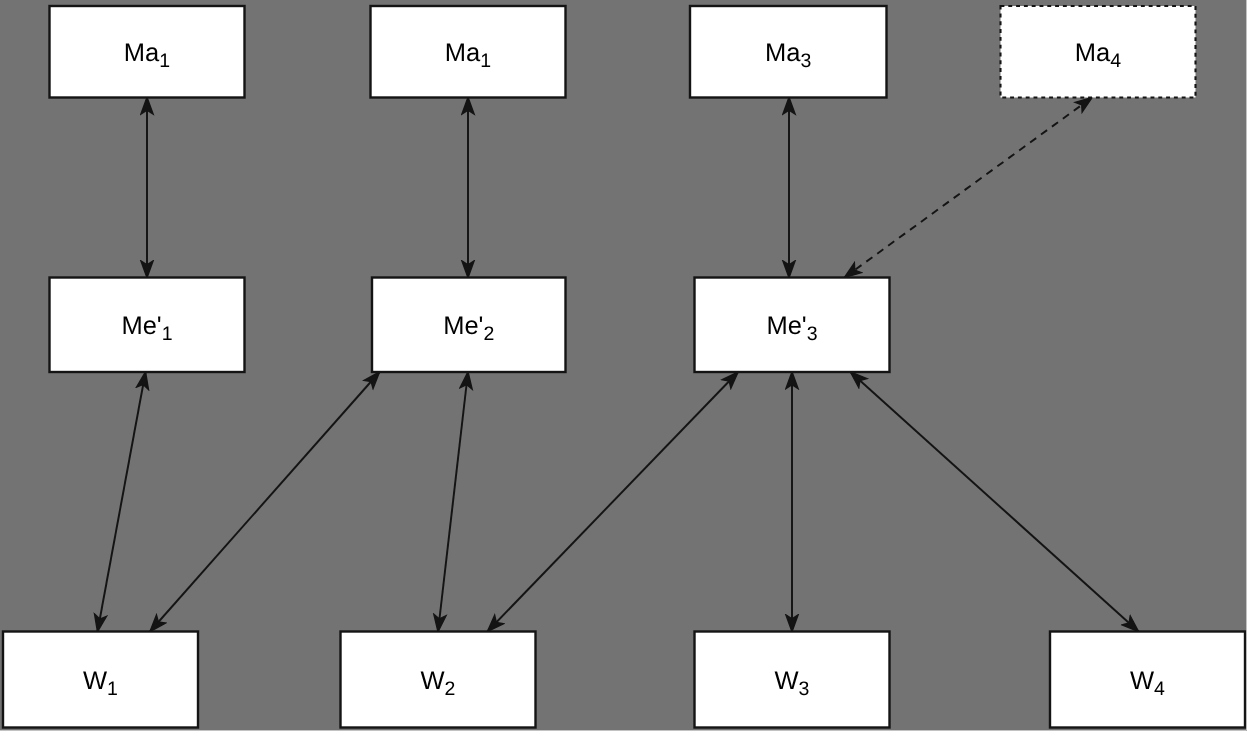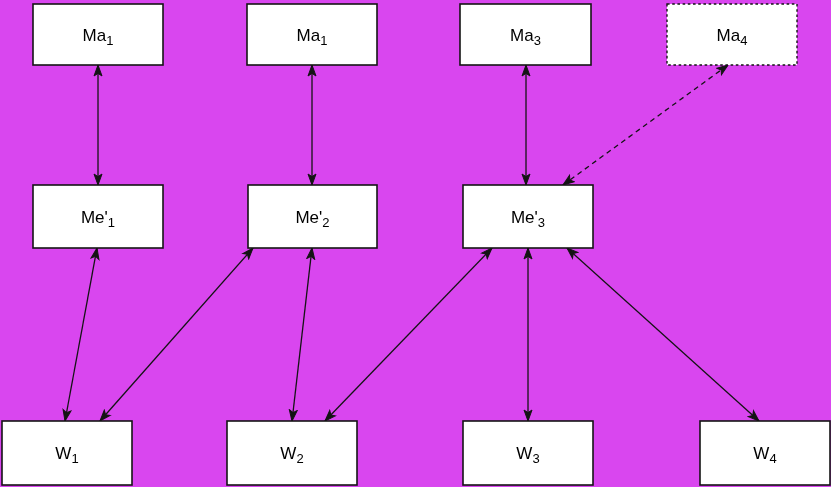--- a/index.html
+++ b/index.html
@@ -4,21 +4,21 @@
 <style>
   html, body {
     margin: 0;
     padding: 0;
     background: #ffffff;
   }
   .stage {
     position: relative;
     width: 831px;
     height: 487px;
-    background: #d946ef;
+    background: #737373;
     overflow: hidden;
     font-family: "Liberation Sans", sans-serif;
   }
   svg {
     display: block;
     width: 831px;
     height: 487px;
   }
   .node-rect {
     fill: #ffffff;

